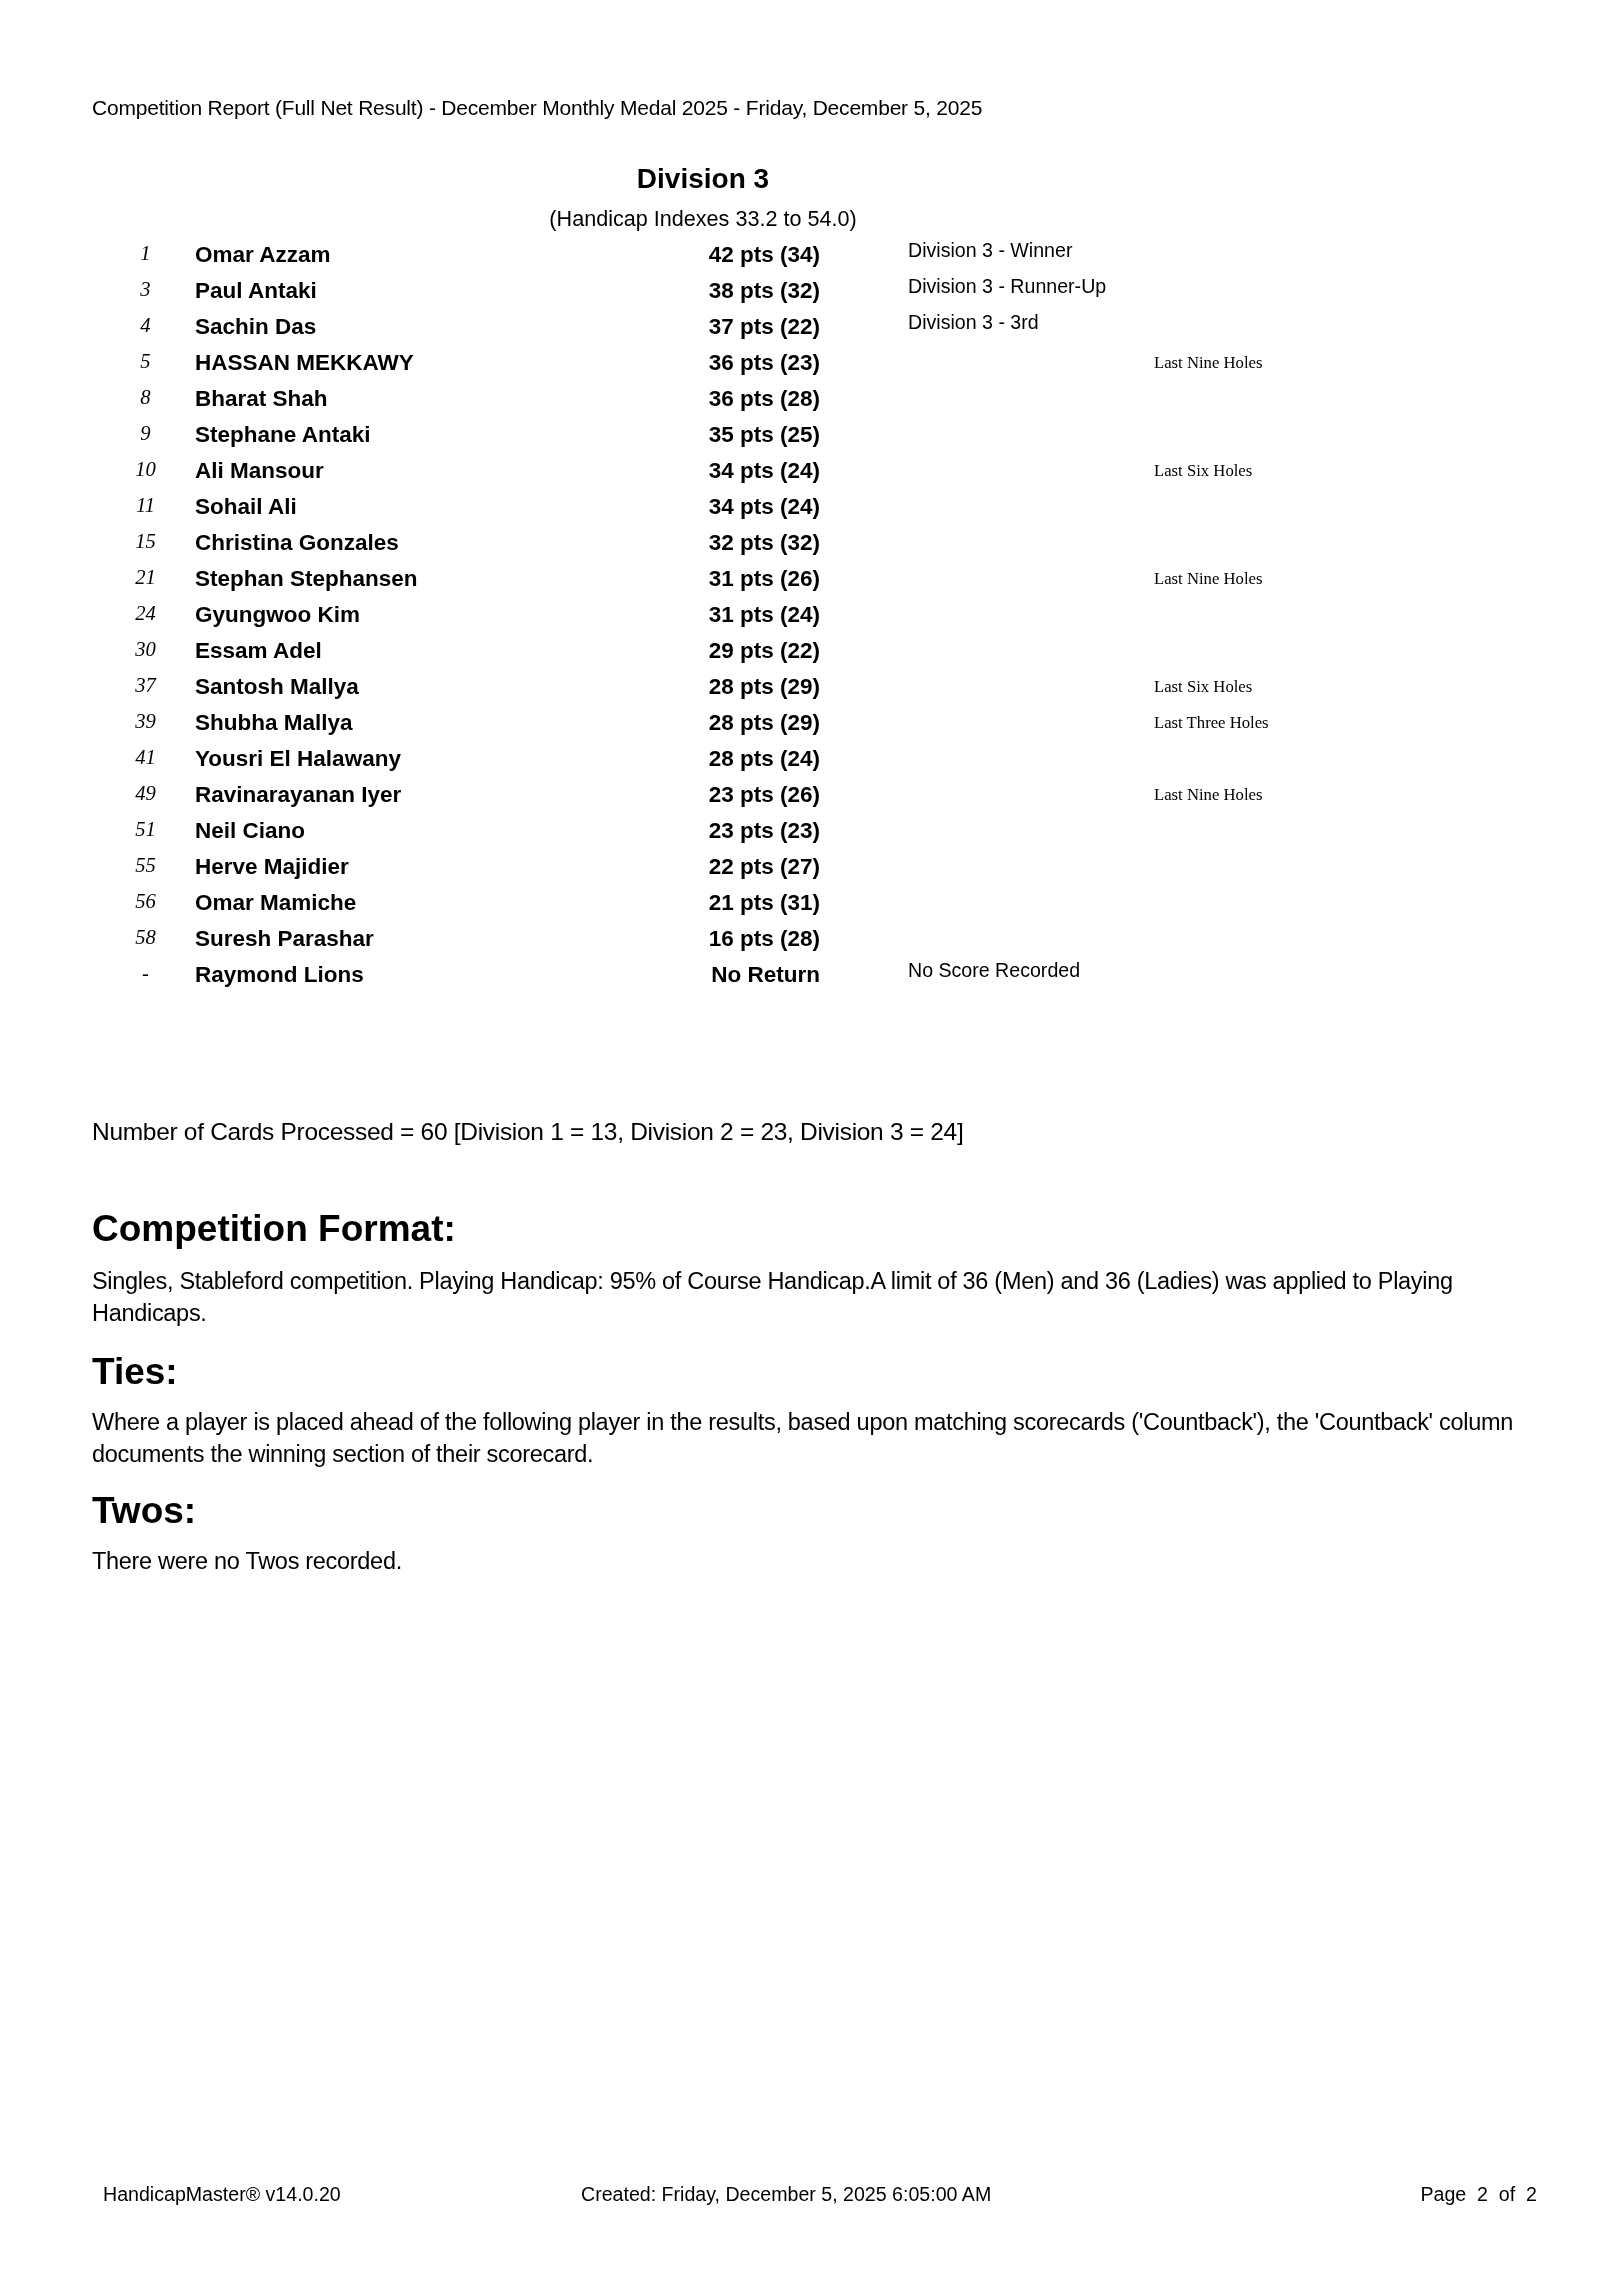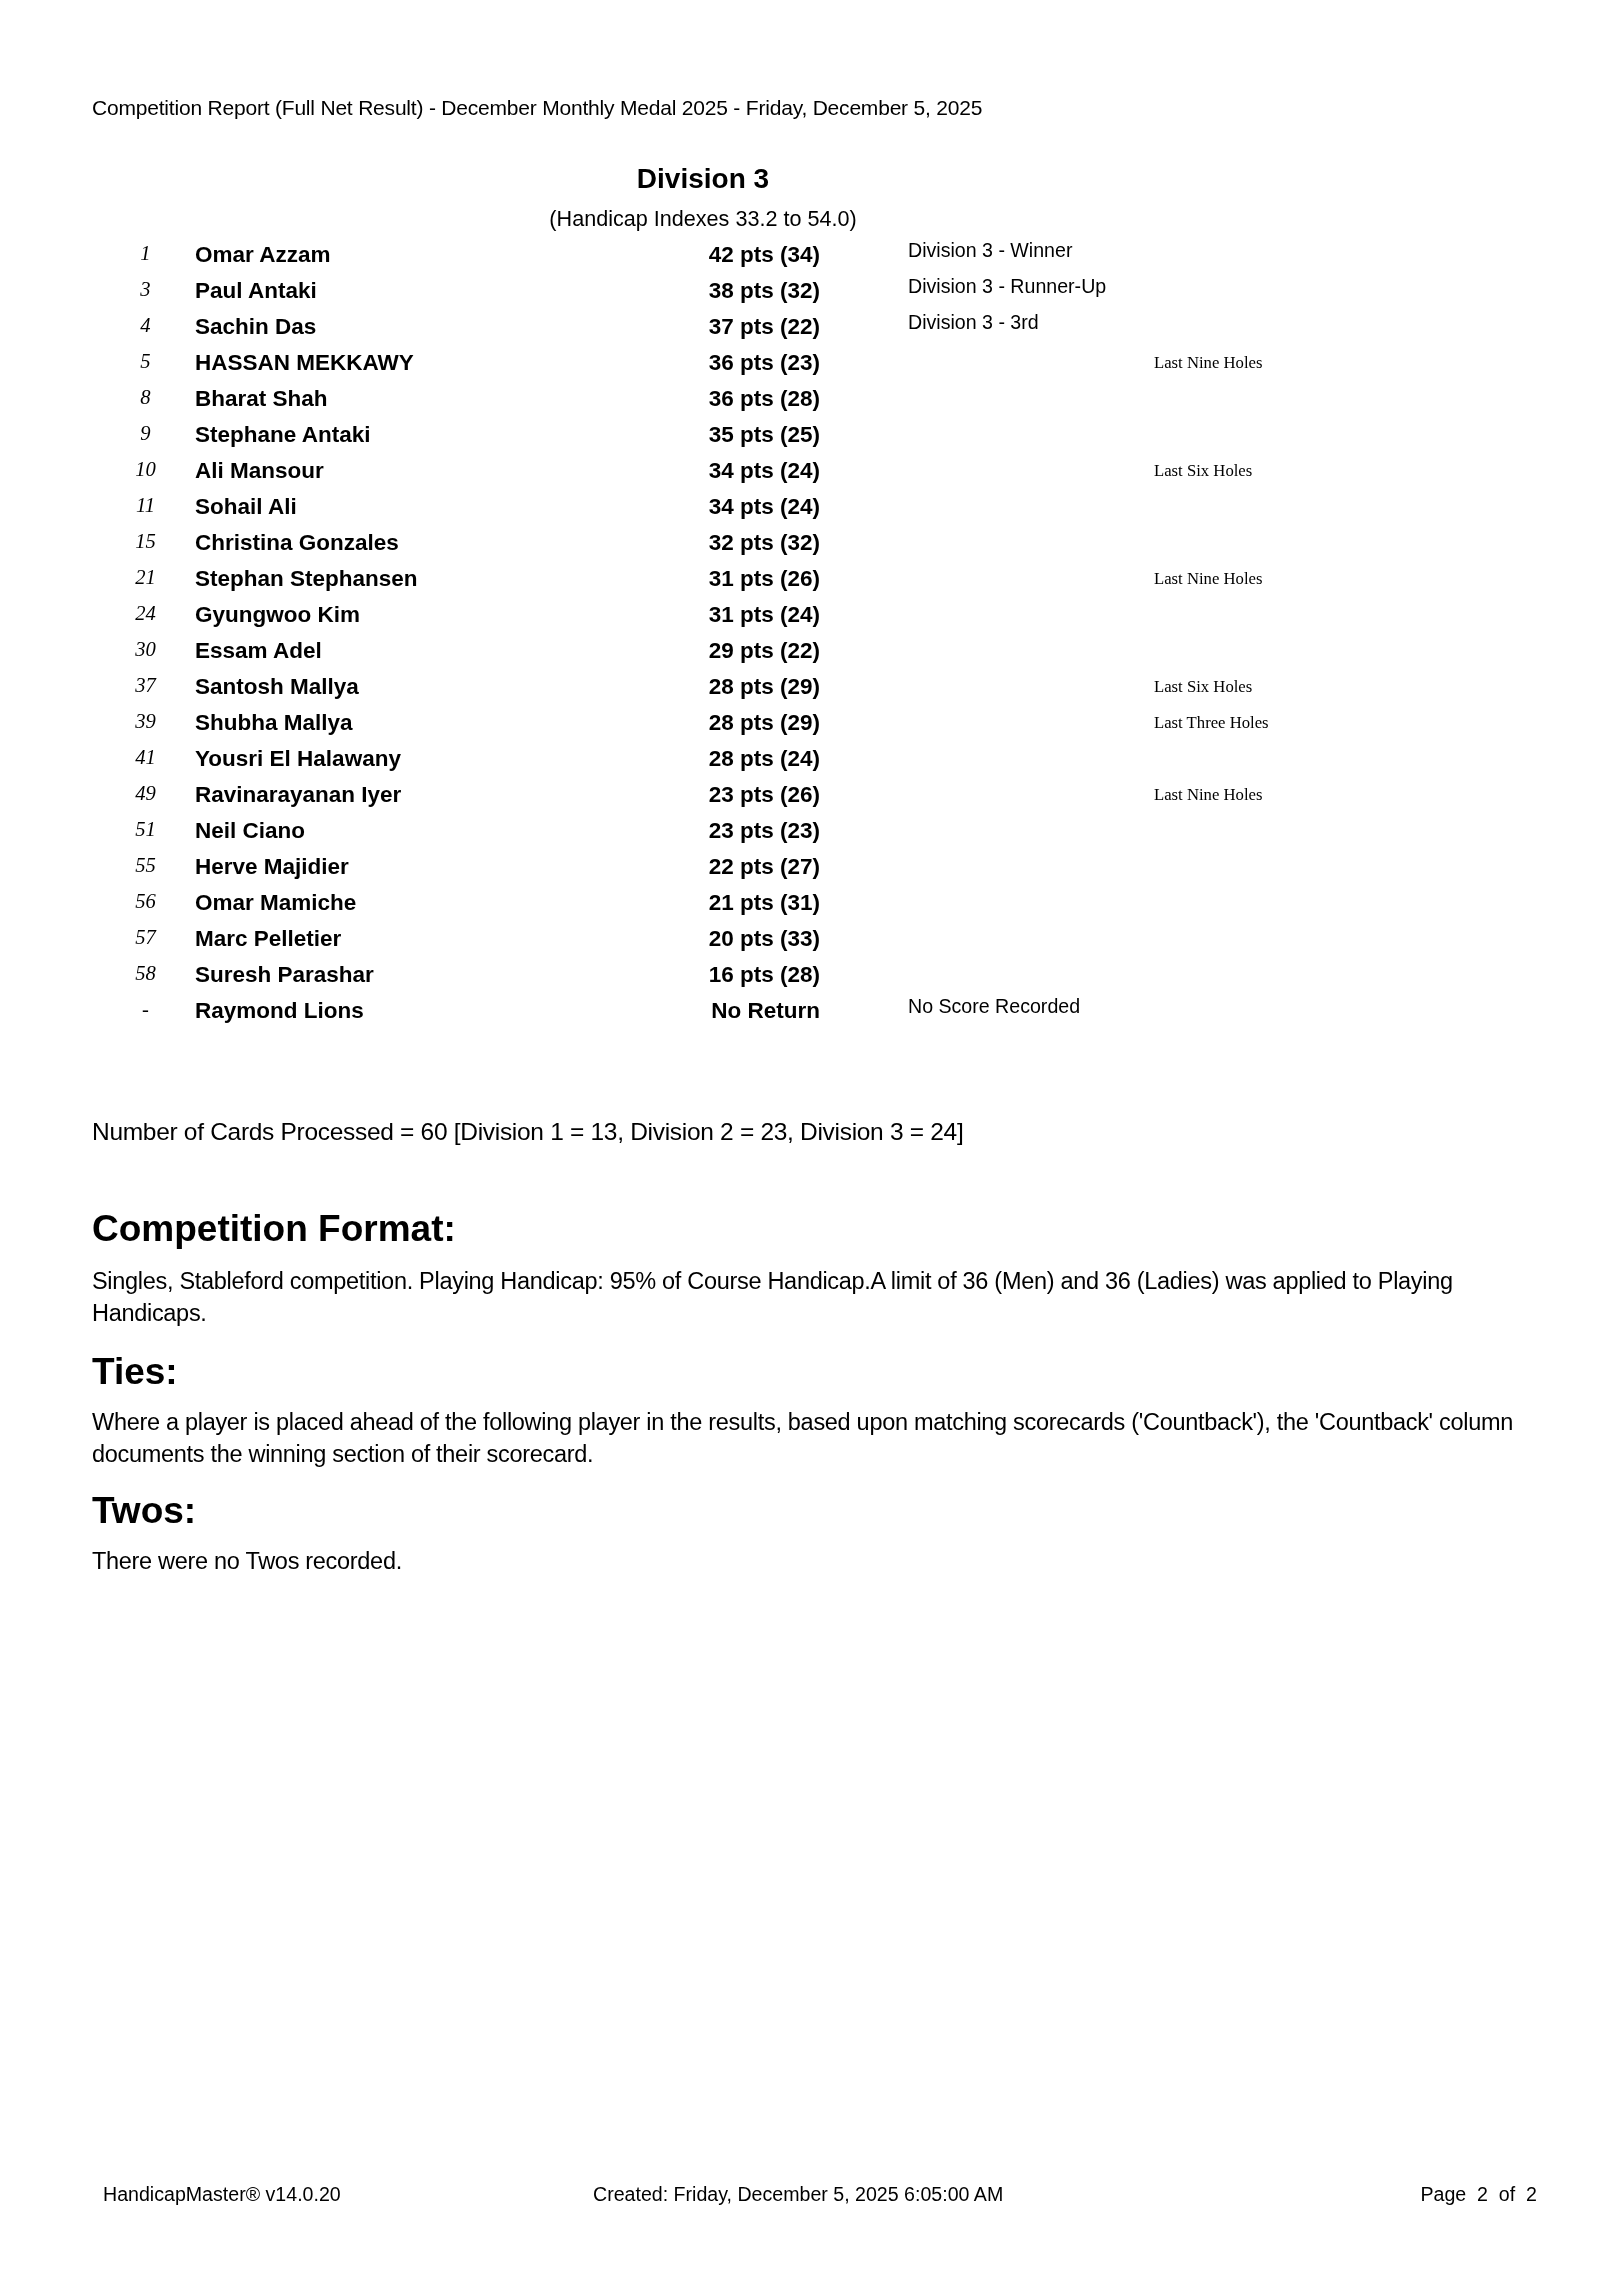--- a/index.html
+++ b/index.html
@@ -188,27 +188,20 @@
       <span class="countback"></span>
     </div>
     <div class="row">
       <span class="pos">56</span>
       <span class="name">Omar Mamiche</span>
       <span class="score">21 pts (31)</span>
       <span class="prize"></span>
       <span class="countback"></span>
     </div>
     <div class="row">
-      <span class="pos">57</span>
-      <span class="name">Marc Pelletier</span>
-      <span class="score">20 pts (33)</span>
-      <span class="prize"></span>
-      <span class="countback"></span>
-    </div>
-    <div class="row">
       <span class="pos">58</span>
       <span class="name">Suresh Parashar</span>
       <span class="score">16 pts (28)</span>
       <span class="prize"></span>
       <span class="countback"></span>
     </div>
     <div class="row">
       <span class="pos">-</span>
       <span class="name">Raymond Lions</span>
       <span class="score">No Return</span>
@@ -222,15 +215,15 @@
 <div class="sec-heading" style="top:1208px;">Competition Format:</div>
 <div class="sec-body" style="top:1265px;">Singles, Stableford competition. Playing Handicap: 95% of Course Handicap.A limit of 36 (Men) and 36 (Ladies) was applied to Playing Handicaps.</div>
 
 <div class="sec-heading" style="top:1351px;">Ties:</div>
 <div class="sec-body" style="top:1406px;">Where a player is placed ahead of the following player in the results, based upon matching scorecards ('Countback'), the 'Countback' column documents the winning section of their scorecard.</div>
 
 <div class="sec-heading" style="top:1490px;">Twos:</div>
 <div class="sec-body" style="top:1545px;">There were no Twos recorded.</div>
 
 <div class="footer" style="left:103px;">HandicapMaster® v14.0.20</div>
-<div class="footer" style="left:593px;">Created: Friday, December 5, 2025 6:05:00 AM</div>
+<div class="footer" style="left:581px;">Created: Friday, December 5, 2025 6:05:00 AM</div>
 <div class="footer" style="right:84px; white-space:pre;">Page  2  of  2</div>
 
 
 </body></html>

